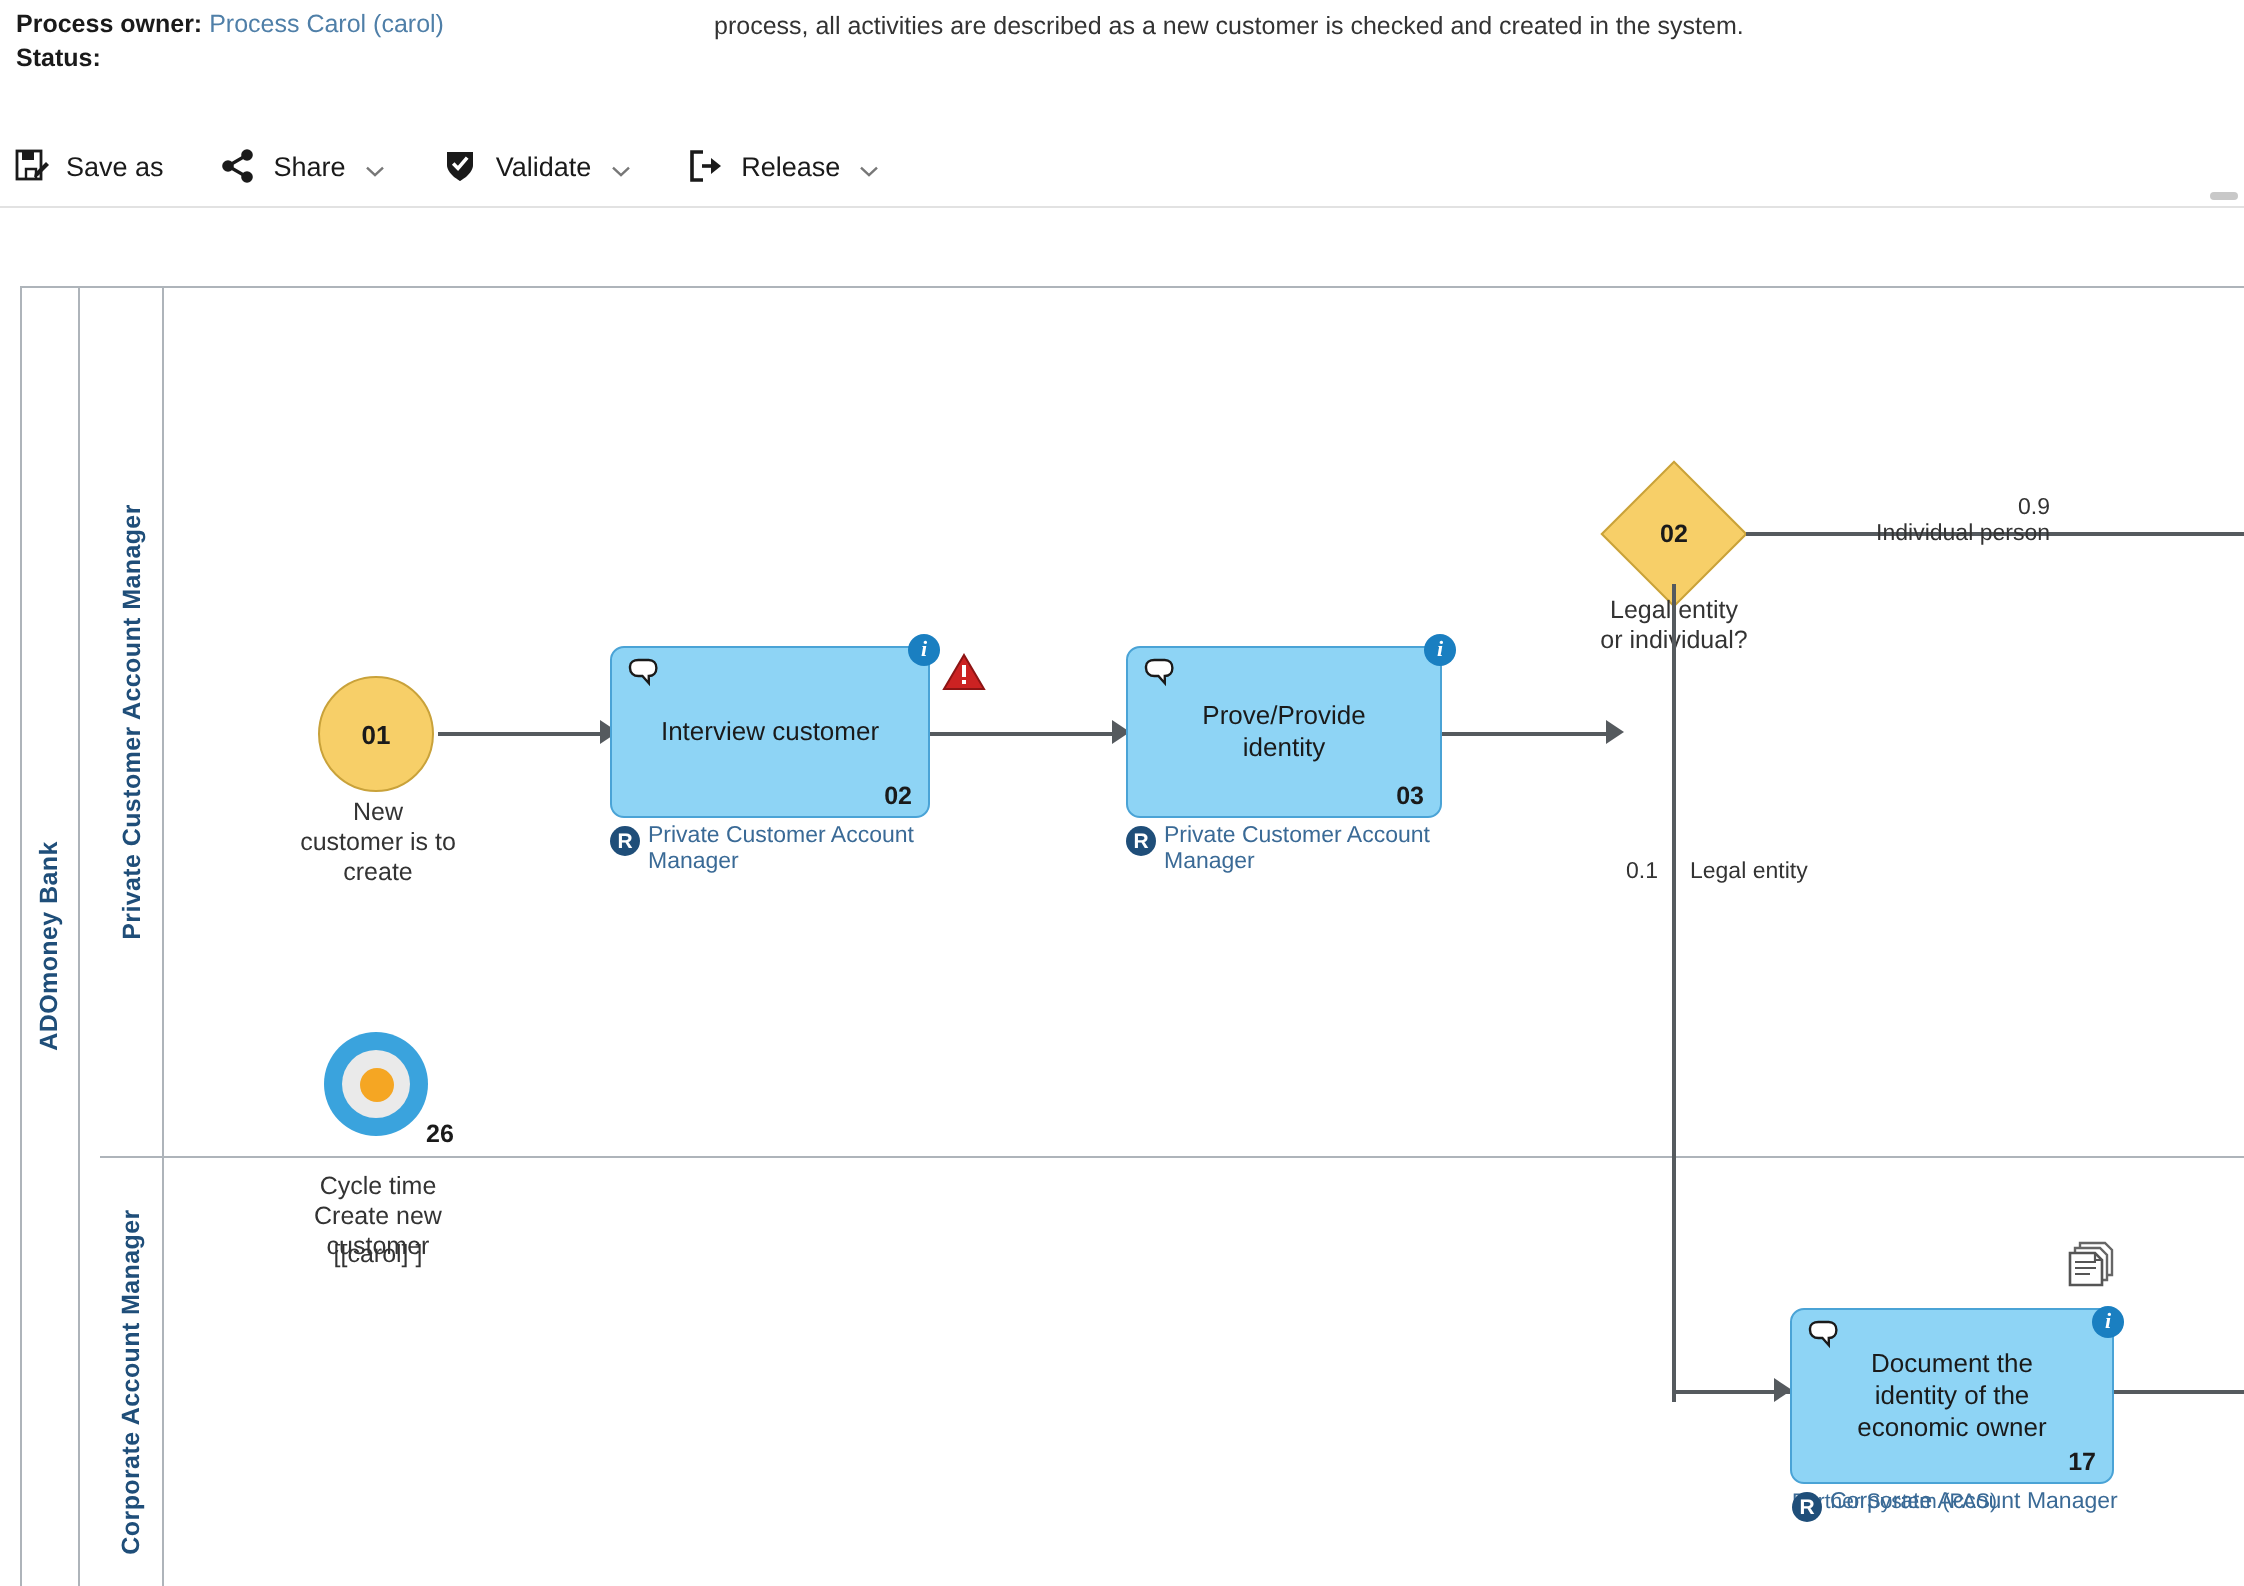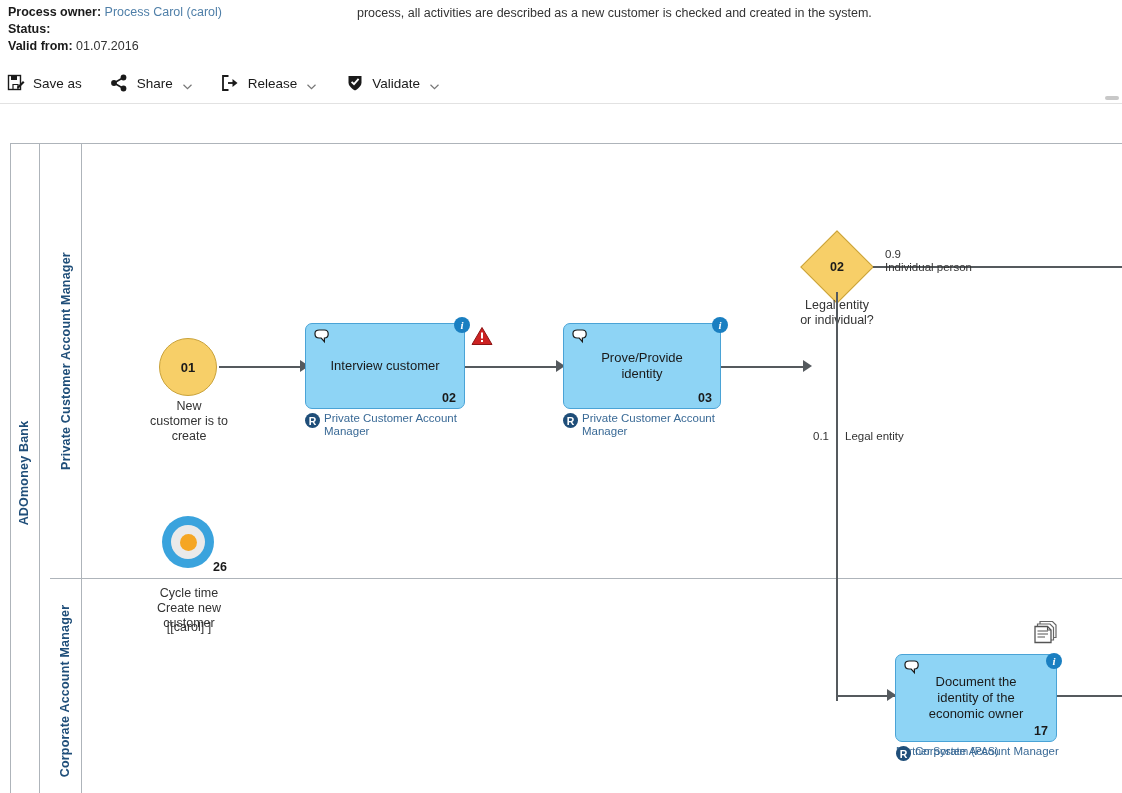--- a/index.html
+++ b/index.html
@@ -115,41 +115,37 @@
 
   .docs-ico{position:absolute;width:24px;height:26px;}
 
   .sys-lab{position:absolute;font-size:10.5px;color:#3a6a96;white-space:nowrap;}
 
   .edge{position:absolute;background:#555a5e;}
   .edge-h{height:1.6px;}
   .edge-v{width:1.6px;}
   .arrow-r{position:absolute;width:0;height:0;border-top:6px solid transparent;
     border-bottom:6px solid transparent;border-left:9px solid #555a5e;}
-  .elab{position:absolute;font-size:11.5px;color:#333;text-align:left;white-space:nowrap;line-height:13px;}
+  .elab{position:absolute;font-size:11.5px;color:#333;text-align:right;white-space:nowrap;line-height:13px;}
 </style>
 </head>
 <body>
 
 <div class="app">
 
   <div class="header">
 
     <div class="meta">
       <div class="row">
         <span class="k">Process owner:</span>
         <span class="lnk">Process Carol (carol)</span>
       </div>
       <div class="row">
         <span class="k">Status:</span>
         <span class="v"></span>
-      </div>
-      <div class="row">
-        <span class="k">Valid from:</span>
-        <span class="v">01.07.2016</span>
       </div>
     </div>
 
     <div class="desc">process, all activities are described as a new customer is checked and created in the system.</div>
 
     <div class="toolbar">
 
       <div class="tb-item">
         <span class="tb-ico">
           <svg width="18" height="18" viewBox="0 0 18 18">
@@ -175,41 +171,41 @@
         <span class="tb-caret">
           <svg width="11" height="11" viewBox="0 0 11 11">
               <path d="M1.5 3.8 L5.5 7.6 L9.5 3.8" fill="none" stroke="#777" stroke-width="1.2"></path>
             </svg>
         </span>
       </div>
 
       <div class="tb-item">
         <span class="tb-ico">
           <svg width="18" height="18" viewBox="0 0 18 18">
+            <path d="M2.5 2 L15.5 2 L15.5 8.5 C15.5 13 9 16.5 9 16.5 C9 16.5 2.5 13 2.5 8.5 Z" fill="#1a1a1a"></path>
+            <path d="M5.6 7.8 L8 10.2 L12.6 4.8" fill="none" stroke="#fff" stroke-width="1.8"></path>
+          </svg>
+        </span>
+        <span class="tb-lab">Validate</span>
+        <span class="tb-caret">
+          <svg width="11" height="11" viewBox="0 0 11 11">
+              <path d="M1.5 3.8 L5.5 7.6 L9.5 3.8" fill="none" stroke="#777" stroke-width="1.2"></path>
+            </svg>
+        </span>
+      </div>
+
+      <div class="tb-item">
+        <span class="tb-ico">
+          <svg width="18" height="18" viewBox="0 0 18 18">
             <path d="M7.5 2 L2 2 L2 16 L7.5 16" fill="none" stroke="#1a1a1a" stroke-width="1.8"></path>
             <path d="M7 9 L15 9" stroke="#1a1a1a" stroke-width="1.8"></path>
             <path d="M11.5 5 L16.5 9 L11.5 13 Z" fill="#1a1a1a"></path>
           </svg>
         </span>
         <span class="tb-lab">Release</span>
-        <span class="tb-caret">
-          <svg width="11" height="11" viewBox="0 0 11 11">
-              <path d="M1.5 3.8 L5.5 7.6 L9.5 3.8" fill="none" stroke="#777" stroke-width="1.2"></path>
-            </svg>
-        </span>
-      </div>
-
-      <div class="tb-item">
-        <span class="tb-ico">
-          <svg width="18" height="18" viewBox="0 0 18 18">
-            <path d="M2.5 2 L15.5 2 L15.5 8.5 C15.5 13 9 16.5 9 16.5 C9 16.5 2.5 13 2.5 8.5 Z" fill="#1a1a1a"></path>
-            <path d="M5.6 7.8 L8 10.2 L12.6 4.8" fill="none" stroke="#fff" stroke-width="1.8"></path>
-          </svg>
-        </span>
-        <span class="tb-lab">Validate</span>
         <span class="tb-caret">
           <svg width="11" height="11" viewBox="0 0 11 11">
               <path d="M1.5 3.8 L5.5 7.6 L9.5 3.8" fill="none" stroke="#777" stroke-width="1.2"></path>
             </svg>
         </span>
       </div>
 
     </div>
 
     <div class="scroll-nub"></div>

